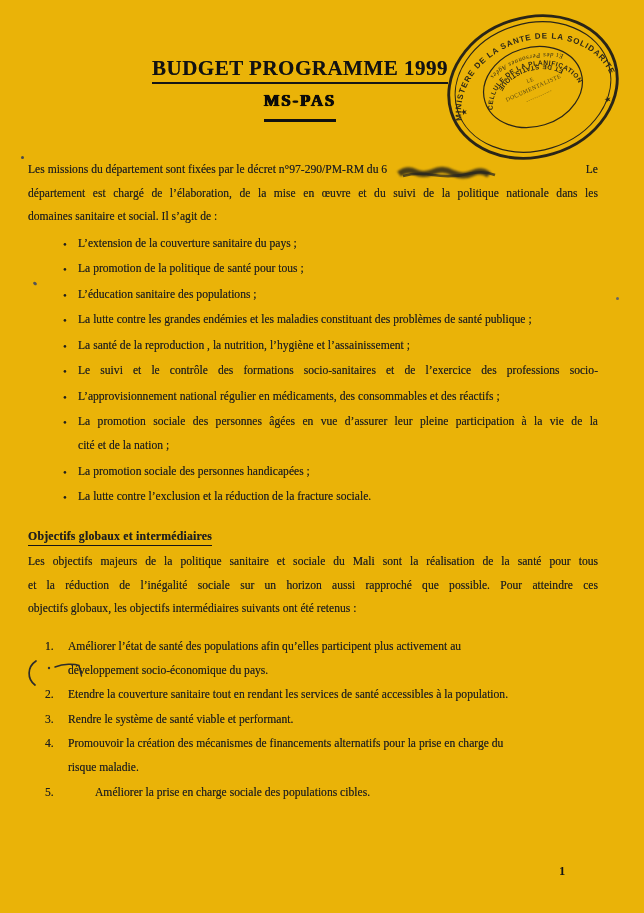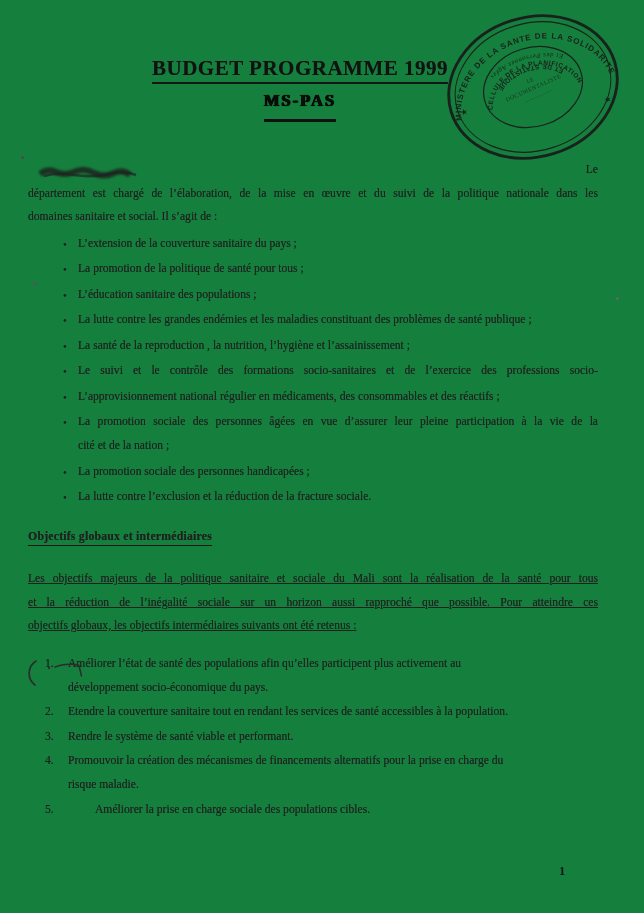--- a/index.html
+++ b/index.html
@@ -1,20 +1,20 @@
 <!DOCTYPE html>
 <html><head>
 <meta charset="utf-8">
 <style>
   html,body{margin:0;padding:0;background:#e8e8e8;}
   .page{
     position:relative;
     width:644px;height:913px;
     margin:0 auto;
-    background:#15803d;
+    background:#eab308;
     overflow:hidden;
     font-family:"Liberation Serif","DejaVu Serif",serif;
     color:#1f1f1f;
   }
   .content{
     position:relative;
     padding:0 46px 0 28px;
     text-shadow:0 0 .4px rgba(30,30,30,.6);
   }
   
@@ -31,21 +31,21 @@
     font-size:16.5px;font-weight:bold;letter-spacing:2px;
     color:#0d0d0d;
     text-shadow:0 0 1px #000, .6px 0 #000, -.6px 0 #000;
     border-bottom:3px solid #111;padding-bottom:8px;
   }
   
   .para{font-size:11.6px;}
   .para .line{line-height:23.5px;white-space:normal;}
   .jl{text-align:justify;text-align-last:justify;}
   .p1{margin-top:36px;}
-  .p2{margin-top:21px;text-decoration:underline;}
+  .p2{margin-top:4px;}
   .flexline{display:flex;align-items:baseline;}
   .gap{flex:1;position:relative;min-width:60px;}
   .gap svg{position:absolute;left:8px;top:-9px;}
   
   .bullets{margin-top:3px;font-size:11.6px;}
   .b{display:flex;margin-bottom:1.5px;line-height:24px;}
   .b .dot{width:15px;margin-left:35px;font-size:11px;flex:none;}
   .b .btext{flex:1;}
   
   .heading-wrap{margin-top:17px;text-decoration:underline;}
@@ -77,20 +77,21 @@
 
     <div class="title-wrap">
       <span class="doc-title">BUDGET PROGRAMME 1999</span>
     </div>
     <div class="subtitle-wrap">
       <span class="doc-subtitle">MS-PAS</span>
     </div>
 
     <div class="para p1">
       <div class="line flexline">
+        <span>Les missions du département sont fixées par  le décret n°97-290/PM-RM du 6</span>
         <span class="gap">
           <svg width="110" height="18" viewBox="0 0 110 18">
             <path d="M4 10 q8 -6 16 -2 q8 4 18 0 q10 -5 20 1 q10 5 20 0 q9 -4 16 2" stroke="#1c1c1c" stroke-width="6" fill="none" opacity=".78" style="filter:blur(1px)"></path>
             <path d="M8 12 q14 -4 30 -1 q20 3 40 -2 q12 -2 22 2" stroke="#222" stroke-width="2.5" fill="none" opacity=".7" style="filter:blur(.6px)"></path>
           </svg>
         </span>
         <span>Le</span>
       </div>
       <div class="line jl">département est chargé de l’élaboration, de la mise en œuvre et du suivi de la politique nationale dans les</div>
       <div class="line">domaines sanitaire et social. Il s’agit de :</div>

